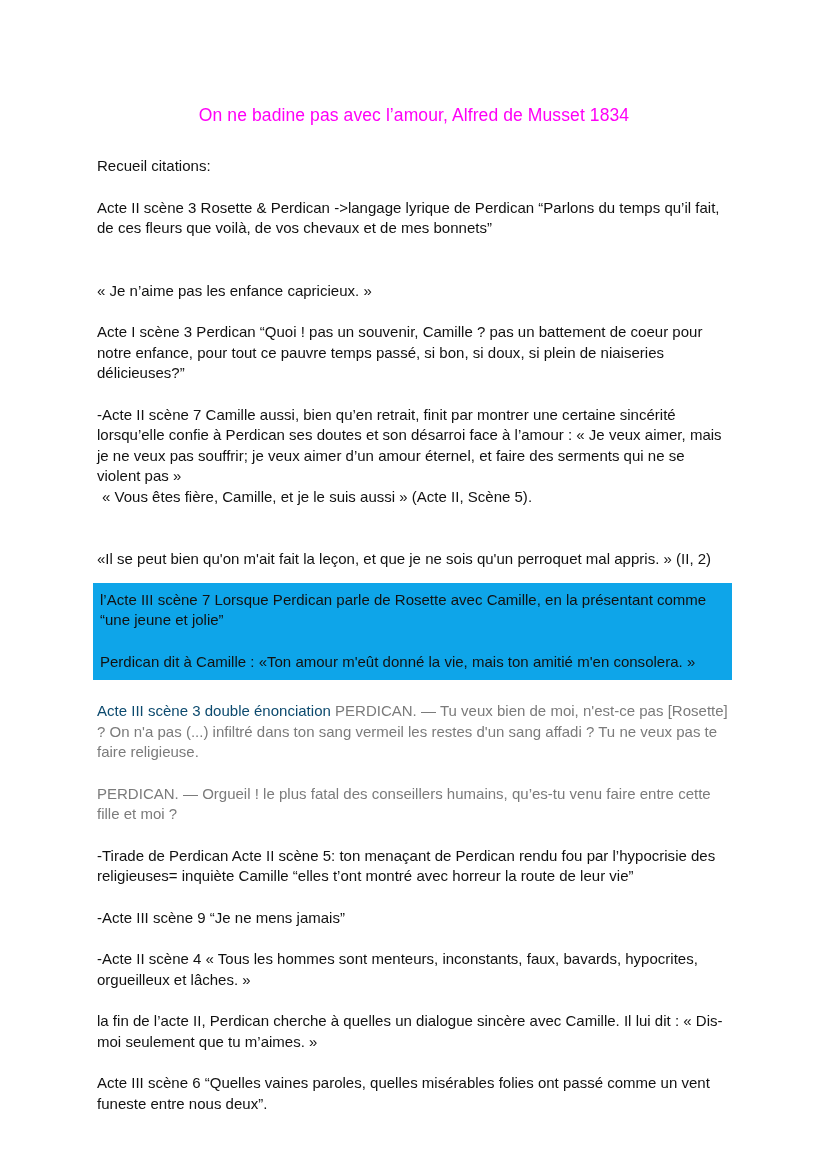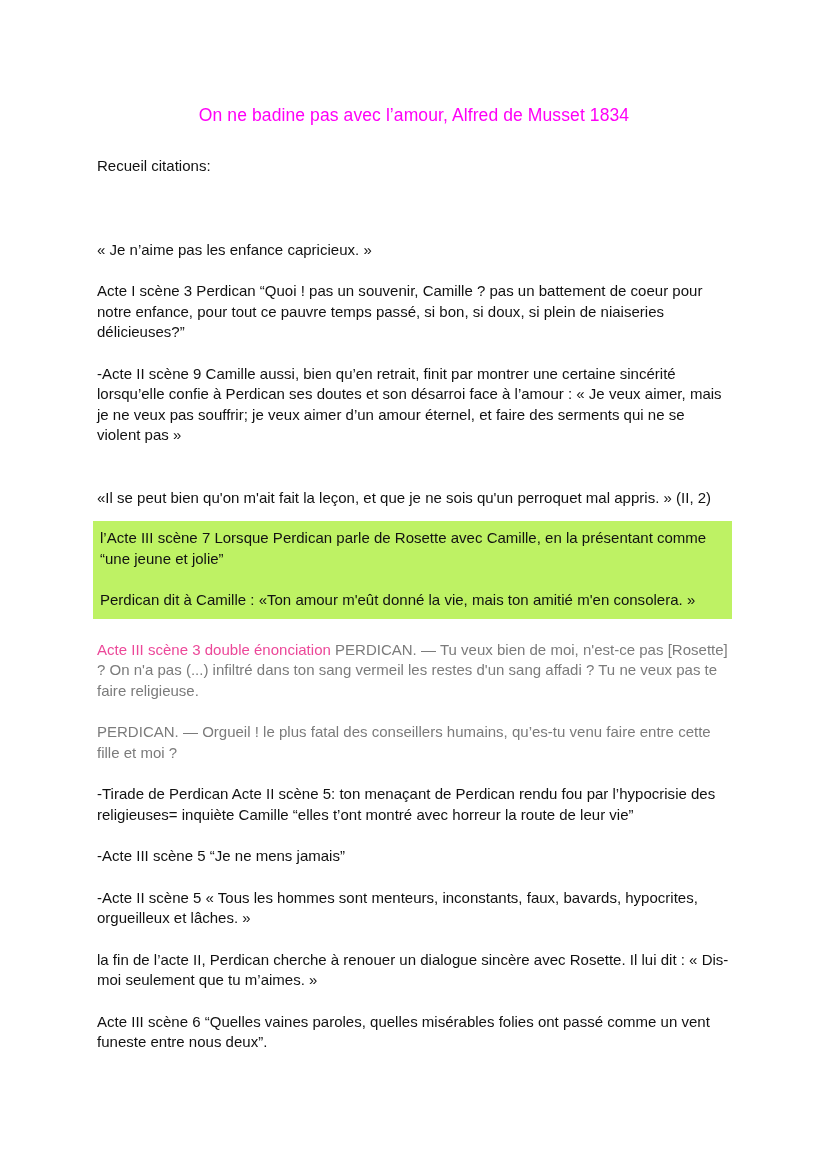--- a/index.html
+++ b/index.html
@@ -43,64 +43,66 @@
     margin: 0;
     padding: 0;
     color: #111111;
     letter-spacing: 0.01px;
   }
   .gap-lg { height: 29px; }
   .gap-md { height: 21px; }
   .gap-sm { height: 13px; }
 
   .highlight-block {
-    background: #bef264;
+    background: #0ea5e9;
     padding: 7px 6px 8px 4px;
     margin-left: -4px;
     margin-right: -5px;
     width: 639px;
     box-sizing: border-box;
   }
   .highlight-block .para {
     padding-left: 3px;
   }
   .gray-text { color: #7b7b7b; }
-  .dark-text { color: #ec4899; }
+  .dark-text { color: #0c4a6e; }
   .indent-1 { padding-left: 5px; }
 </style>
 </head>
 <body>
 
 <div class="page">
   <div class="content">
 
     <h1 class="doc-title">On ne badine pas avec l’amour, Alfred de Musset 1834</h1>
 
     <div class="gap-lg"></div>
 
     <p class="para">Recueil citations:</p>
 
     <div class="gap-md"></div>
 
+    <p class="para">Acte II scène 3 Rosette &amp; Perdican -&gt;langage lyrique de Perdican “Parlons du temps qu’il fait, de ces fleurs que voilà, de vos chevaux et de mes bonnets”</p>
 
     <div class="gap-md"></div>
 
 
     <div class="gap-md"></div>
 
     <p class="para">« Je n’aime pas les enfance capricieux. »</p>
 
     <div class="gap-md"></div>
 
     <p class="para">Acte I scène 3 Perdican “Quoi ! pas un souvenir, Camille ? pas un battement de coeur pour notre enfance, pour tout ce pauvre temps passé, si bon, si doux, si plein de niaiseries délicieuses?”</p>
 
     <div class="gap-md"></div>
 
-    <p class="para">-Acte II scène 9 Camille aussi, bien qu’en retrait, finit par montrer une certaine sincérité lorsqu’elle confie à Perdican ses doutes et son désarroi face à l’amour : « Je veux aimer, mais je ne veux pas souffrir; je veux aimer d’un amour éternel, et faire des serments qui ne se violent pas »</p>
+    <p class="para">-Acte II scène 7 Camille aussi, bien qu’en retrait, finit par montrer une certaine sincérité lorsqu’elle confie à Perdican ses doutes et son désarroi face à l’amour : « Je veux aimer, mais je ne veux pas souffrir; je veux aimer d’un amour éternel, et faire des serments qui ne se violent pas »</p>
 
+    <p class="para indent-1">« Vous êtes fière, Camille, et je le suis aussi » (Acte II, Scène 5).</p>
 
     <div class="gap-md"></div>
 
 
     <div class="gap-md"></div>
 
     <p class="para">«Il se peut bien qu'on m'ait fait la leçon, et que je ne sois qu'un perroquet mal appris. » (II, 2)</p>
 
     <div class="gap-sm"></div>
 
@@ -117,29 +119,29 @@
     <div class="gap-md"></div>
 
     <p class="para gray-text">PERDICAN. — Orgueil ! le plus fatal des conseillers humains, qu’es-tu venu faire entre cette fille et moi ?</p>
 
     <div class="gap-md"></div>
 
     <p class="para">-Tirade de Perdican Acte II scène 5: ton menaçant de Perdican rendu fou par l’hypocrisie des religieuses= inquiète Camille “elles t’ont montré avec horreur la route de leur vie”</p>
 
     <div class="gap-md"></div>
 
-    <p class="para">-Acte III scène 5 “Je ne mens jamais”</p>
+    <p class="para">-Acte III scène 9 “Je ne mens jamais”</p>
 
     <div class="gap-md"></div>
 
-    <p class="para">-Acte II scène 5 « Tous les hommes sont menteurs, inconstants, faux, bavards, hypocrites, orgueilleux et lâches. »</p>
+    <p class="para">-Acte II scène 4 « Tous les hommes sont menteurs, inconstants, faux, bavards, hypocrites, orgueilleux et lâches. »</p>
 
     <div class="gap-md"></div>
 
-    <p class="para">la fin de l’acte II, Perdican cherche à renouer un dialogue sincère avec Rosette. Il lui dit : « Dis-moi seulement que tu m’aimes. »</p>
+    <p class="para">la fin de l’acte II, Perdican cherche à quelles un dialogue sincère avec Camille. Il lui dit : « Dis-moi seulement que tu m’aimes. »</p>
 
     <div class="gap-md"></div>
 
     <p class="para">Acte III scène 6 “Quelles vaines paroles, quelles misérables folies ont passé comme un vent funeste entre nous deux”.</p>
 
     <div class="gap-md"></div>
 
   </div>
 </div>
 

